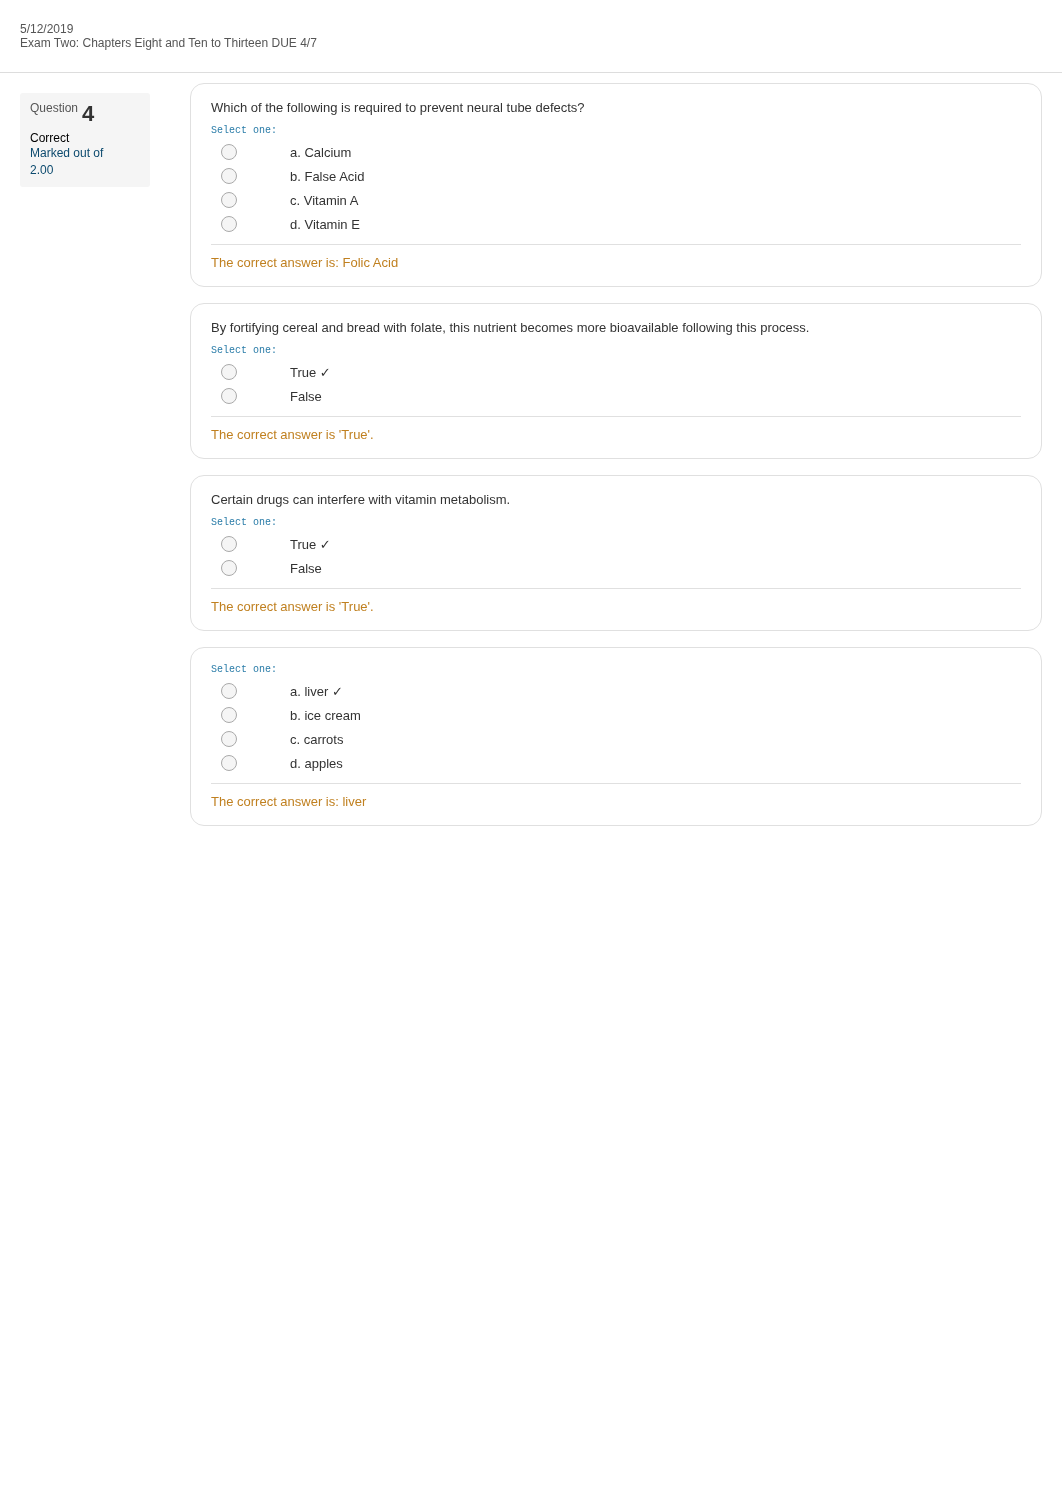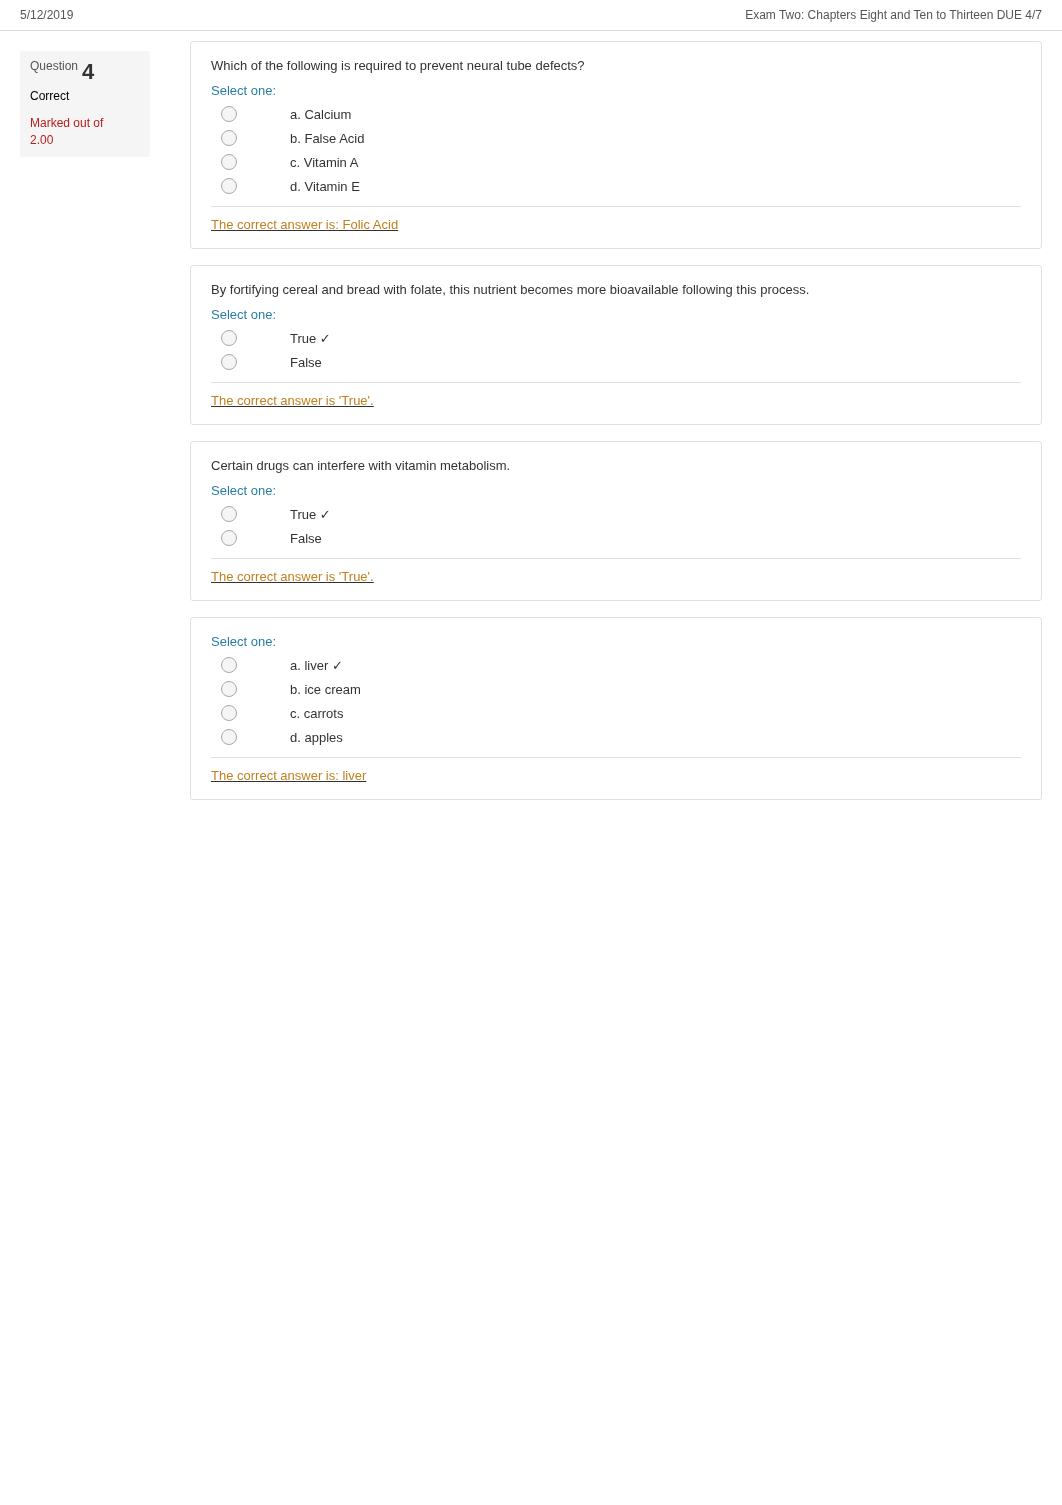--- a/index.html
+++ b/index.html
@@ -6,24 +6,25 @@
     body {
       font-family: Arial, sans-serif;
       font-size: 13px;
       color: #333;
       background: #fff;
       width: 1062px;
     }
     .top-bar {
       display: flex;
       justify-content: space-between;
-      padding: 8px 20px;
+      padding: 22px 20px;
       font-size: 12px;
       color: #555;
       border-bottom: 1px solid #ddd;
+      flex-direction: column;
     }
     .page-content {
       display: flex;
       padding: 10px 0;
     }
     .sidebar {
       width: 170px;
       min-width: 170px;
       padding: 10px 20px;
       font-size: 12px;
@@ -39,44 +40,45 @@
       color: #333;
       display: inline;
       margin-left: 4px;
     }
     .sidebar .correct-label {
       color: #000000;
       margin-top: 4px;
       font-size: 12px;
     }
     .sidebar .marked-label {
-      color: #b91c1c;
-      margin-top: 12px;
+      color: #0c4a6e;
+      margin-top: 0;
       font-size: 12px;
       line-height: 1.4;
     }
     .main {
       flex: 1;
       padding: 0 20px;
     }
     .question-block {
       border: 1px solid #e0e0e0;
-      border-radius: 3px;
+      border-radius: 14px;
       margin-bottom: 16px;
       padding: 16px 20px;
     }
     .question-text {
       font-size: 13px;
       color: #333;
       margin-bottom: 10px;
     }
     .select-one {
-      font-size: 13px;
+      font-size: 10px;
       color: #2a7ca8;
       margin-bottom: 8px;
+      font-family: Liberation Mono, monospace;
     }
     .options-list {
       list-style: none;
       margin-left: 10px;
     }
     .options-list li {
       display: flex;
       align-items: center;
       margin-bottom: 8px;
       font-size: 13px;
@@ -88,21 +90,20 @@
       border-radius: 50%;
       border: 1px solid #aaa;
       background: #f5f5f5;
       margin-right: 8px;
       flex-shrink: 0;
     }
     .answer-section {
       border-top: 1px solid #e0e0e0;
       margin-top: 12px;
       padding-top: 10px;
-      text-decoration: underline;
     }
     .correct-answer {
       color: #c08020;
       font-size: 13px;
     }
     .sidebar-block {
       background: #f5f5f5;
       border-radius: 3px;
       padding: 8px 10px;
       margin-bottom: 10px;

